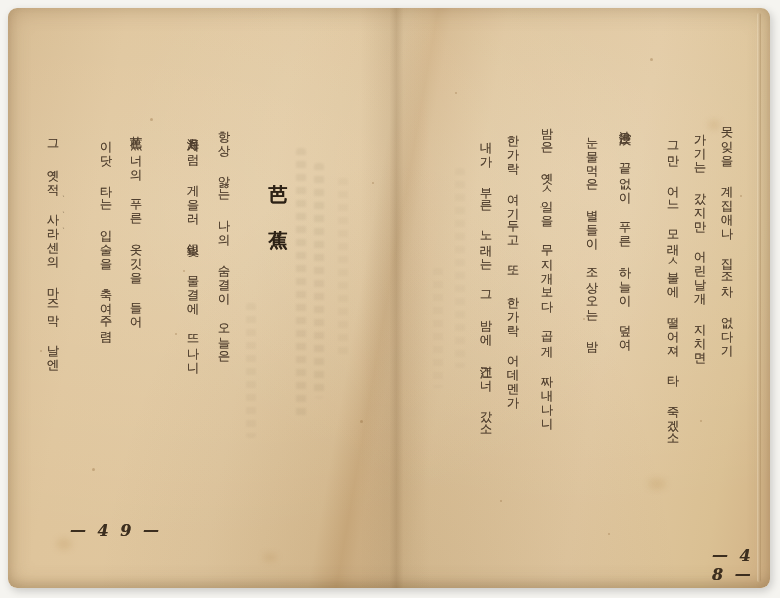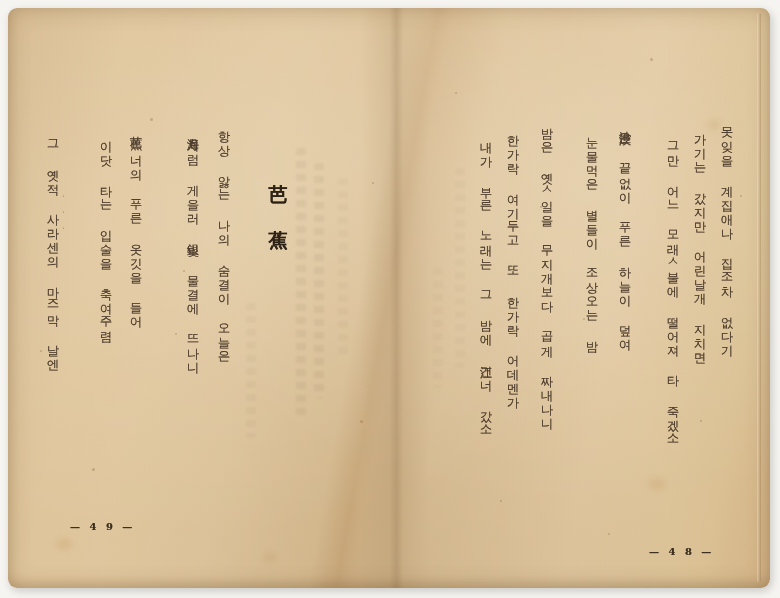--- a/index.html
+++ b/index.html
@@ -69,25 +69,26 @@
   .emph-dots {
     position:absolute;
     writing-mode:vertical-rl;
     font-size:7px;
     letter-spacing:9px;
     color:#4a3a28;
     opacity:0.85;
   }
   .page-number {
     position:absolute;
-    font-size:10px;
+    font-size:16px;
     letter-spacing:3px;
     color:#3c2e1f;
     font-weight:bold;
     text-shadow:0 0 0.5px rgba(50,38,22,0.6);
+    font-style:italic;
   }
 
   
   .ghost {
     position:absolute; width:10px;
     background:repeating-linear-gradient(180deg,
       rgba(92,76,52,0.16) 0 7px, rgba(92,76,52,0) 7px 13px);
     filter:blur(0.8px);
     opacity:0.45;
     border-radius:3px;
@@ -105,21 +106,21 @@
 
     <div>
       <div class="vcol" style="left:710px; top:110px;">못잊을 계집애나 집조차 없다기</div>
       <div class="vcol" style="left:683px; top:117px;">가기는 갔지만 어린날개 지치면</div>
       <div class="vcol" style="left:656px; top:124px;">그만 어느 모래ㅅ불에 떨어져 타 죽겠소</div>
       <div class="vcol" style="left:608px; top:113px;">沙漠은 끝없이 푸른 하늘이 덮여</div>
       <div class="vcol" style="left:575px; top:120px;">눈물먹은 별들이 조상오는 밤</div>
       <div class="vcol" style="left:530px; top:111px;">밤은 옛ㅅ일을 무지개보다 곱게 짜내나니</div>
       <div class="vcol" style="left:496px; top:118px;">한가락 여기두고 또 한가락 어데멘가</div>
       <div class="vcol" style="left:469px; top:125px;">내가 부른 노래는 그 밤에 江건너 갔소</div>
-      <div class="page-number" style="left:641px; top:538px;">— 4 8 —</div>
+      <div class="page-number" style="left:704px; top:538px;">— 4 8 —</div>
     </div>
 
     <div>
       <div class="poem-title" style="left:258px; top:160px;">芭蕉</div>
       <div class="vcol" style="left:207px; top:114px;">항상 앓는 나의 숨결이 오늘은</div>
       <div class="vcol" style="left:176px; top:120px;">海月처럼 게을러 銀빛 물결에 뜨나니</div>
       <div class="vcol" style="left:119px; top:118px;">芭蕉 너의 푸른 옷깃을 들어</div>
       <div class="vcol" style="left:89px;  top:124px;">이닷 타는 입술을 축여주렴</div>
       <div class="vcol" style="left:36px;  top:122px;">그 옛적 사라센의 마즈막 날엔</div>
       <div class="emph-dots" style="left:52px; top:186px;">、、、</div>

